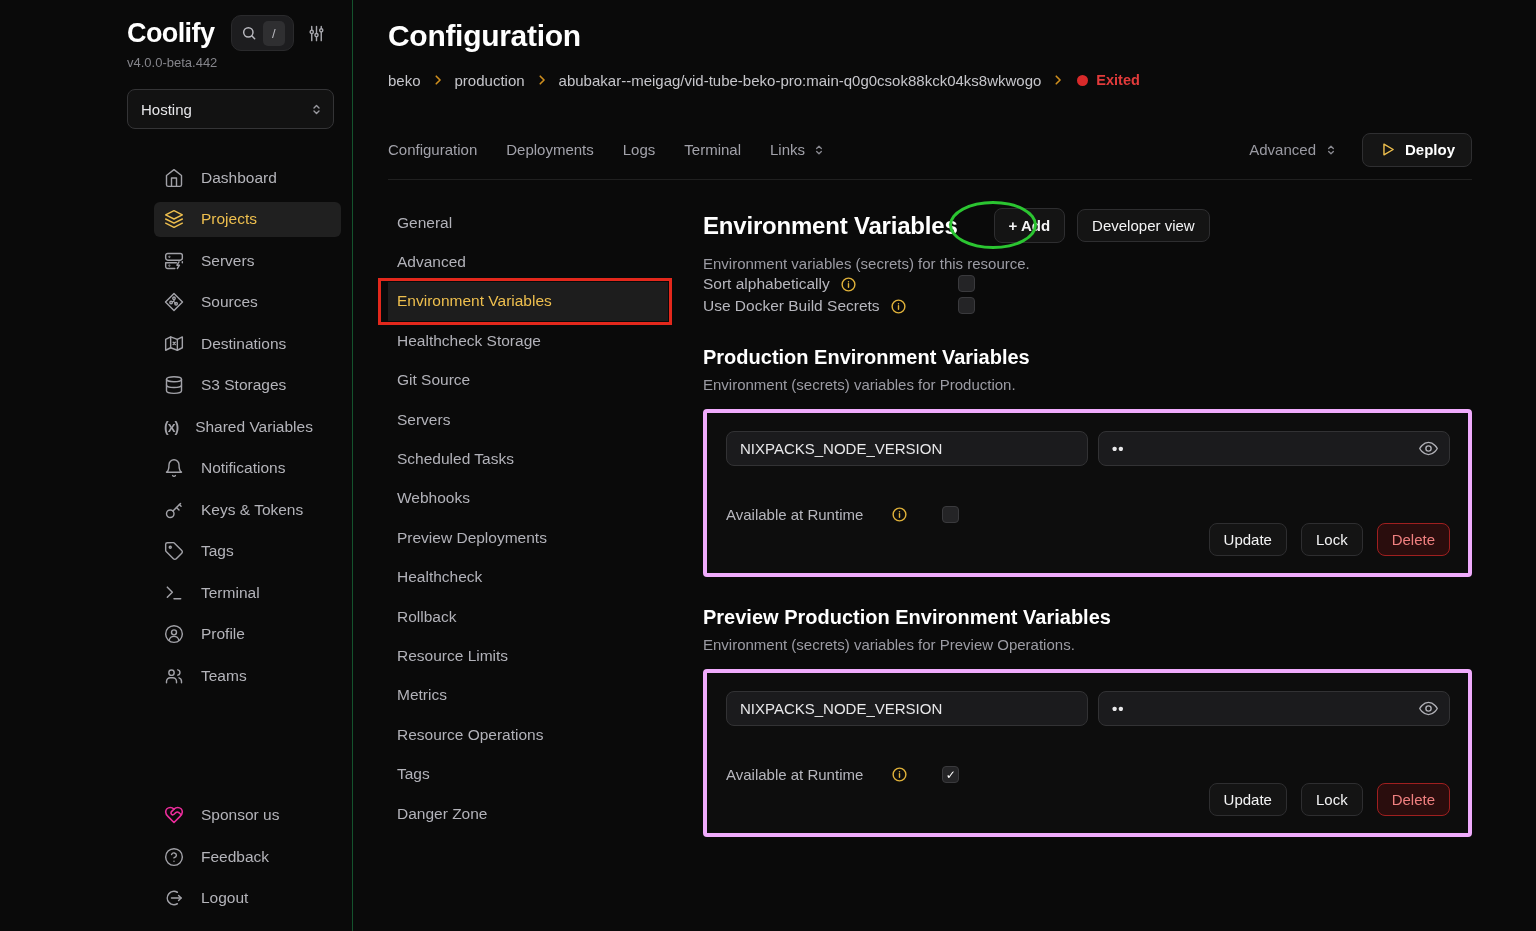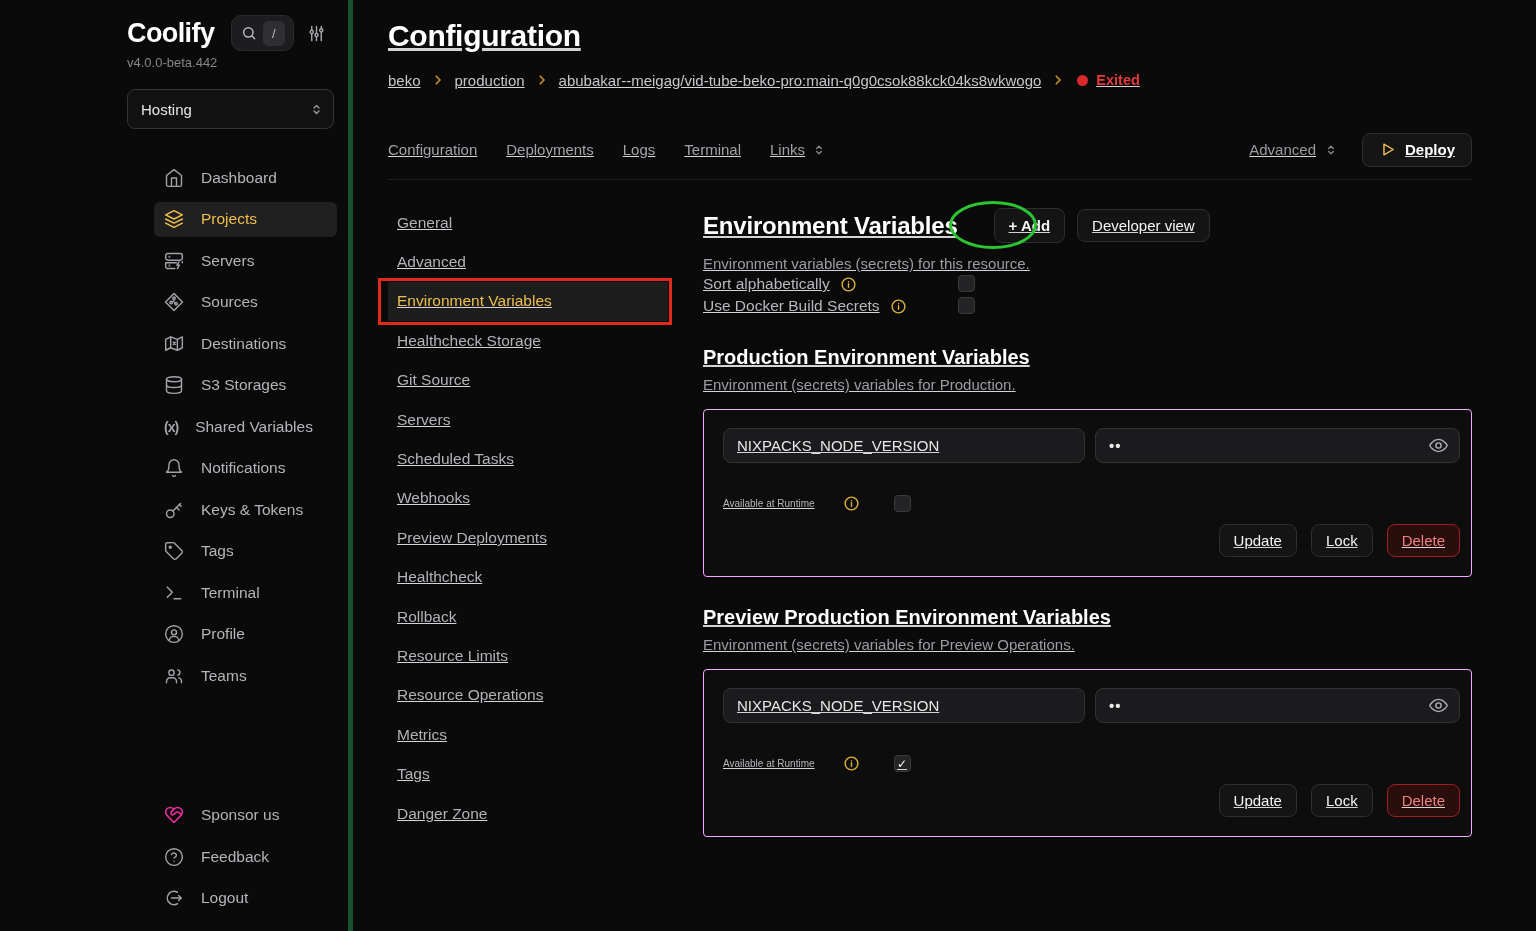--- a/index.html
+++ b/index.html
@@ -7,21 +7,21 @@
   .app {
     width:1536px; height:931px; background:#0a0a0a; color:#d4d4d8;
     font-family:"Liberation Sans","DejaVu Sans",sans-serif;
     display:flex; overflow:hidden; position:relative;
   }
   svg { display:block; }
   button { font-family:inherit; cursor:pointer; }
   input { font-family:inherit; outline:none; }
 
   
-  .sidebar { width:353px; min-width:353px; border-right:5px solid #14532d;
+  .sidebar { width:353px; min-width:353px; border-right:1px solid #14532d;
     display:flex; flex-direction:column; padding-bottom:12px; }
   .sidebar-top { padding:14px 18px 0 127px; }
   .logo-row { display:flex; align-items:center; height:38px; }
   .logo { font-size:27px; font-weight:800; color:#fff; letter-spacing:-0.6px; }
   .search-pill { margin-left:17px; height:36px; width:63px; background:#1d1d1f;
     border:1px solid #2a2a2c; border-radius:10px; display:flex; align-items:center;
     justify-content:center; gap:6px; color:#b9b9bf; }
   .kbd { width:22px; height:25px; background:#2f2f31; border-radius:5px; color:#b9b9bf;
     font-size:13px; display:flex; align-items:center; justify-content:center; }
   .settings-btn { margin-left:13px; background:none; border:none; color:#a8a8ae; }
@@ -35,21 +35,21 @@
     color:#b4b4ba; font-size:15.5px; cursor:pointer; position:relative; z-index:0; }
   .nav-item .icon { width:20px; height:20px; color:#a2a2a8; display:flex; align-items:center; justify-content:center; flex:none; }
   .nav-item.active { color:#eebf4e; }
   .nav-item.active .icon { color:#eebf4e; }
   .nav-item.active::before { content:""; position:absolute; left:118px; right:11px; top:3px;
     bottom:3px; background:#202020; border-radius:6px; z-index:-1; }
   .icon.vartext { font-size:14px; font-weight:700; letter-spacing:-1px; width:auto; }
   .icon.pink { color:#ec2d9c !important; }
 
   
-  .main { flex:1; display:flex; flex-direction:column; padding:0 64px 0 35px; min-width:0;text-decoration:underline; }
+  .main { flex:1; display:flex; flex-direction:column; padding:0 64px 0 35px; min-width:0; }
   .main-header { padding-top:16px; }
   .page-title { font-size:30px; font-weight:800; color:#fff; letter-spacing:-0.3px; line-height:40px; }
   .breadcrumb { display:flex; align-items:center; gap:10px; margin-top:14px; font-size:15px;
     color:#c6c6cb; height:20px; white-space:nowrap; }
   .crumb-sep { color:#cf8f1e; display:flex; }
   .status { display:flex; align-items:center; gap:8px; margin-left:2px; }
   .status-dot { width:11px; height:11px; border-radius:50%; background:#d92a2a; }
   .status-text { color:#e23b3b; font-weight:700; font-size:14.5px; }
 
   .tabbar { display:flex; align-items:center; margin-top:43px; padding-bottom:13px;
@@ -89,31 +89,31 @@
     border-radius:4px; cursor:pointer; flex:none; }
   .toggle-row .checkbox { position:absolute; left:255px; top:2px; }
   .checkbox[data-checked="true"]::after { content:"\2713"; color:#fff; font-size:12px;
     font-weight:700; display:flex; align-items:center; justify-content:center;
     width:100%; height:100%; }
   .info-icon { color:#e0b23a; display:flex; flex:none; }
 
   .section-title { margin-top:28px; font-size:20px; font-weight:700; color:#fff; line-height:24px; }
   .section-subtitle { margin-top:6px; line-height:19px; }
 
-  .var-card { margin-top:15px; border:1px solid #f0abfc; border-radius:4px; background:#0d0d0d;
-    height:168px; padding:18px 11px 19px 19px; display:flex; flex-direction:column; }
+  .var-card { margin-top:15px; border:4px solid #f0abfc; border-radius:4px; background:#0d0d0d;
+    height:168px; padding:18px 18px 19px 19px; display:flex; flex-direction:column; }
   .var-inputs { display:flex; gap:10px; }
   .text-input { height:35px; background:#1b1b1d; border:1px solid #323234; border-radius:8px;
     color:#e8e8ea; font-size:15px; padding:0 13px; }
   .var-name { width:362px; flex:none; }
   .var-value-wrap { flex:1; position:relative; }
   .var-value { width:100%; padding-right:42px; font-weight:700; letter-spacing:1px; }
   .eye-btn { position:absolute; right:11px; top:7px; background:none; border:none; color:#b0b0b6; }
-  .runtime-row { margin-top:32px; display:flex; align-items:center; gap:28px;
-    font-size:10px; color:#b7b7be; }
+  .runtime-row { margin-top:40px; display:flex; align-items:center; gap:28px;
+    font-size:15px; color:#b7b7be; }
   .runtime-row .checkbox { margin-left:6px; }
   .card-buttons { margin-top:auto; display:flex; justify-content:flex-end; gap:14px; }
   .btn.danger { background:#2a0d0d; border-color:#9f1f1f; color:#ef8080; }
 </style>
 </head>
 <body>
 
 <div class="app">
 
   <aside class="sidebar">
@@ -394,22 +394,22 @@
         <div class="subnav-item active">Environment Variables</div>
         <div class="subnav-item">Healthcheck Storage</div>
         <div class="subnav-item">Git Source</div>
         <div class="subnav-item">Servers</div>
         <div class="subnav-item">Scheduled Tasks</div>
         <div class="subnav-item">Webhooks</div>
         <div class="subnav-item">Preview Deployments</div>
         <div class="subnav-item">Healthcheck</div>
         <div class="subnav-item">Rollback</div>
         <div class="subnav-item">Resource Limits</div>
+        <div class="subnav-item">Metrics</div>
         <div class="subnav-item">Resource Operations</div>
-        <div class="subnav-item">Metrics</div>
         <div class="subnav-item">Tags</div>
         <div class="subnav-item">Danger Zone</div>
         <div class="annotation-red"></div>
       </nav>
 
       <section class="content">
         <div class="annotation-green"></div>
 
         <div class="env-header">
           <h2 class="env-title">Environment Variables</h2>

